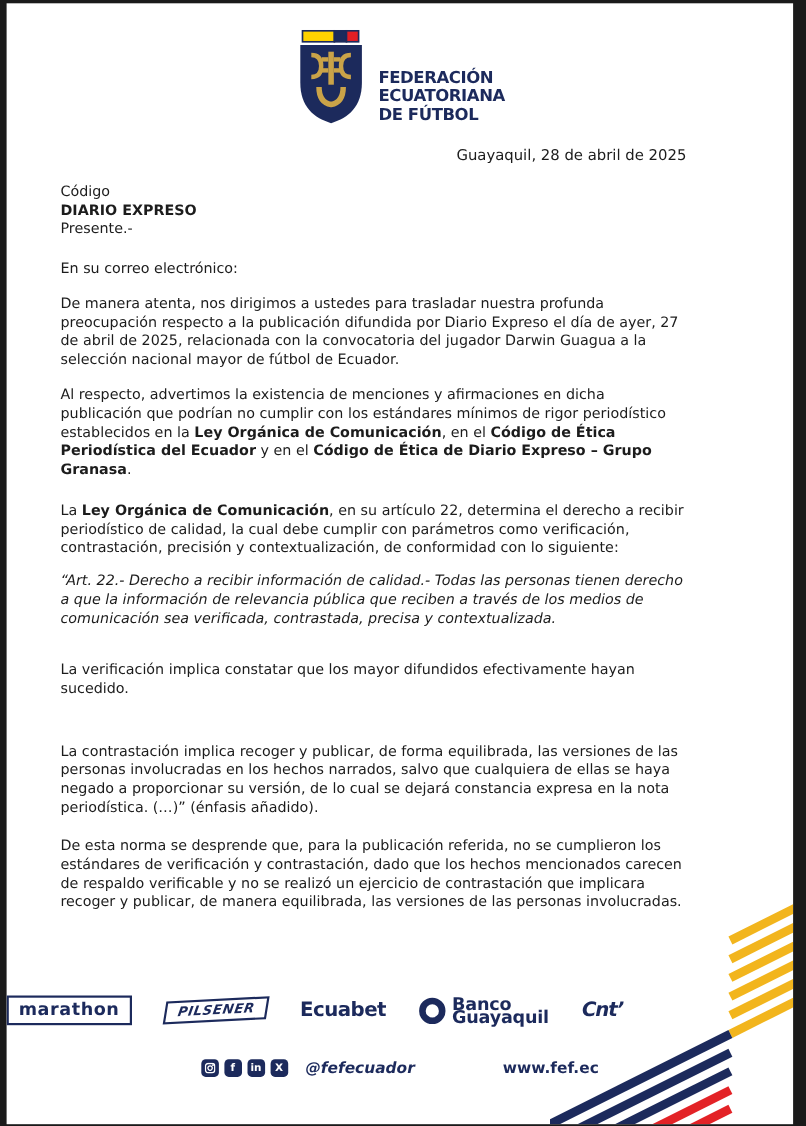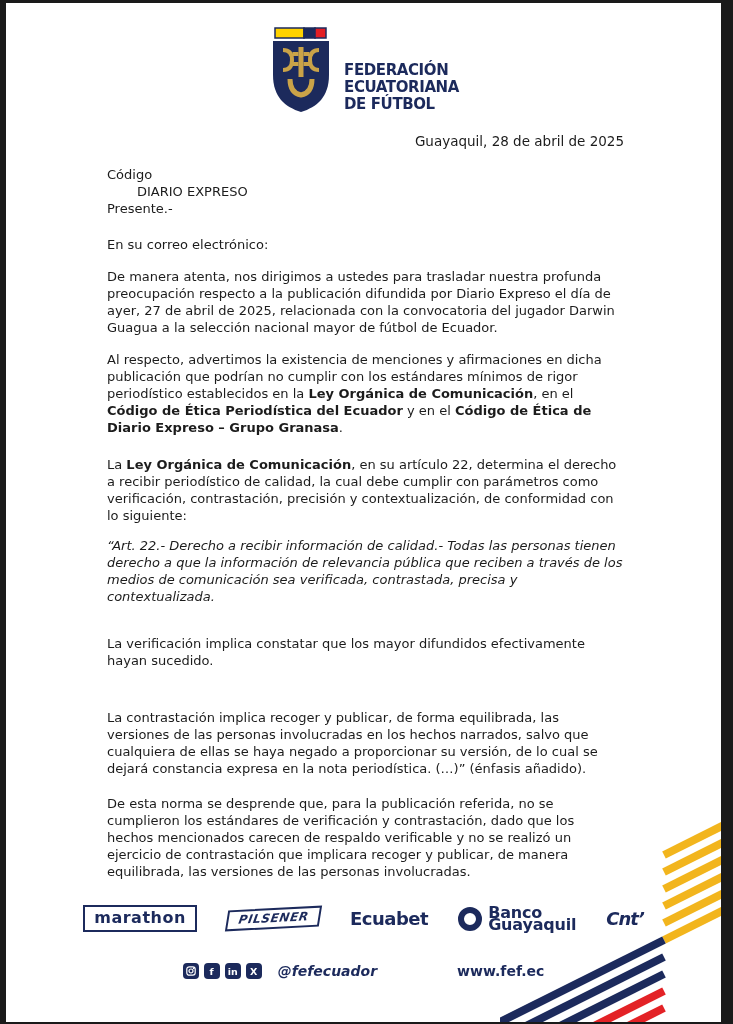--- a/index.html
+++ b/index.html
@@ -16,38 +16,38 @@
   .logo-row{
     display:flex;justify-content:center;align-items:flex-end;
     padding-top:24px;gap:10px;height:86px;
   }
   .crest{width:66px;height:86px;flex:0 0 auto;}
   .wordmark{
     color:#1c2a5c;font-weight:bold;font-size:15px;line-height:17px;
     letter-spacing:-0.4px;
   }
   
-  .content{padding:0 97px 0 101px;color:#1c1c1c;font-size:13px;line-height:17px;}
+  .content{padding:0 97px 0 49px;color:#1c1c1c;font-size:13px;line-height:17px;}
   .date-row{text-align:right;margin-top:20px;font-size:13.5px;}
   .recipient{margin-top:16px;}
-  .recipient .r2{font-weight:normal;margin-left:30px;}
+  .recipient .r2{font-weight:bold;}
   .salutation{margin-top:19px;}
   .para{margin:0;}
   .p1{margin-top:15px;}
   .p2{margin-top:15px;}
   .p3{margin-top:20px;}
   .p4{margin-top:13px;font-style:italic;}
   .p5{margin-top:30px;}
   .p6{margin-top:40px;}
   .p7{margin-top:18px;}
   .para b{font-weight:bold;}
   
   .sponsor-row{
     position:absolute;left:0;right:0;bottom:90px;
-    display:flex;justify-content:center;align-items:center;gap:30px;
+    display:flex;justify-content:flex-start;align-items:center;gap:30px;
     color:#1c2a5c;
   }
   .sp-marathon{
     border:2px solid #1c2a5c;padding:1px 9px 3px 9px;
     font-weight:bold;font-size:16px;letter-spacing:0.5px;
   }
   .sp-pilsener{
     border:2px solid #1c2a5c;padding:1px 10px 2px 10px;
     transform:skewX(-12deg) rotate(-3deg);
     font-weight:bold;font-style:italic;font-size:12px;letter-spacing:0.5px;

